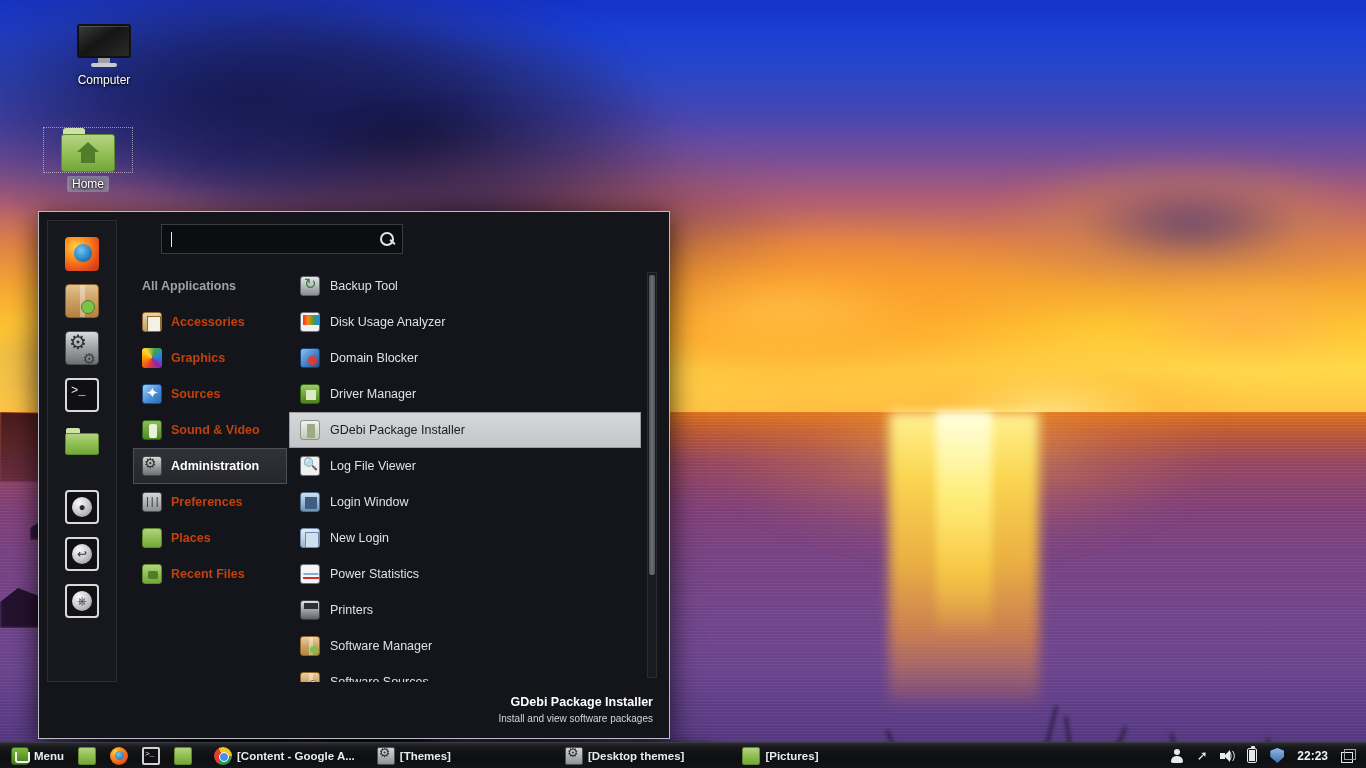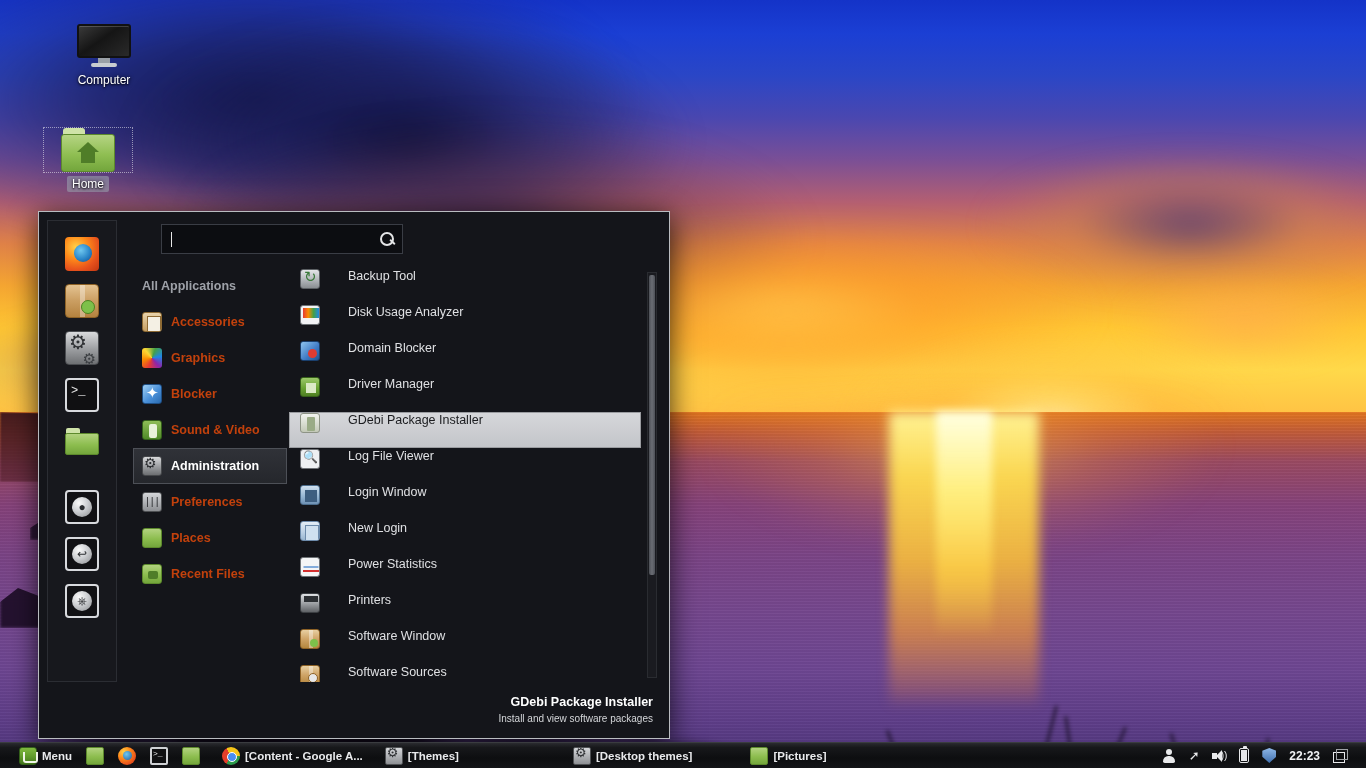--- a/index.html
+++ b/index.html
@@ -343,21 +343,21 @@
   .ci-places, .ci-recent {
     background:linear-gradient(to bottom,#b2d27f 0%,#8cbd4e 55%,#74a63c 100%);
     border:1px solid #5d8a2c;
   }
   .ci-recent::after { content:""; position:absolute; left:5px; top:6px; width:10px; height:8px; background:#4f7d28; border-radius:2px; }
 
   
   #applist-wrap { flex:1; position:relative; min-width:0; padding-left:4px; }
   #applist { position:absolute; inset:0 18px 0 0; overflow:hidden; }
   .app {
-    display:flex; align-items:flex-start; gap:28px;
+    display:flex; align-items:center; gap:10px;
     height:36px; padding:0 10px; margin:0 2px; cursor:pointer;
     border:1px solid transparent;
   }
   .app .app-label { font-size:12.5px; color:#dfe0e3; white-space:nowrap; }
   .app.selected {
     background:linear-gradient(to bottom,#d6d7da 0%,#c3c5c9 100%);
     border:1px solid #9a9ca0;
   }
   .app.selected .app-label { color:#1b1c1f; }
 
@@ -416,21 +416,21 @@
     text-align:right;
   }
   #status-title { font-size:12.5px; font-weight:bold; color:#ffffff; line-height:16px; }
   #status-desc { font-size:10px; color:#d4d6d9; line-height:17px; }
 
   
   #taskbar {
     position:absolute; left:0; right:0; bottom:0; height:26px;
     background:linear-gradient(to bottom,#2a2b2f 0%,#17181b 18%,#0d0e10 60%,#141518 100%);
     border-top:1px solid #3a3c40;
-    display:flex; align-items:center; padding:0 12px; gap:0;
+    display:flex; align-items:center; padding:0 4px; gap:0;
   }
   .tb-btn {
     display:flex; align-items:center; gap:5px; height:22px;
     padding:0 6px; cursor:pointer; border:1px solid transparent; border-radius:2px;
   }
   .tb-label { font-size:11.5px; font-weight:bold; color:#e9eaec; white-space:nowrap; }
   .tb-sep { width:8px; }
 
   
   .mintlogo {
@@ -603,21 +603,21 @@
           <div class="cat">
             <span class="ci ci-access"></span>
             <span class="cat-label">Accessories</span>
           </div>
           <div class="cat">
             <span class="ci ci-graphics"></span>
             <span class="cat-label">Graphics</span>
           </div>
           <div class="cat">
             <span class="ci ci-internet"></span>
-            <span class="cat-label">Blocker</span>
+            <span class="cat-label">Sources</span>
           </div>
           <div class="cat">
             <span class="ci ci-sound"></span>
             <span class="cat-label">Sound &amp; Video</span>
           </div>
           <div class="cat active">
             <span class="ci ci-admin"></span>
             <span class="cat-label">Administration</span>
           </div>
           <div class="cat">
@@ -671,21 +671,21 @@
             <div class="app">
               <span class="ai ai-power"></span>
               <span class="app-label">Power Statistics</span>
             </div>
             <div class="app">
               <span class="ai ai-printer"></span>
               <span class="app-label">Printers</span>
             </div>
             <div class="app">
               <span class="ai ai-softmgr2"></span>
-              <span class="app-label">Software Window</span>
+              <span class="app-label">Software Manager</span>
             </div>
             <div class="app">
               <span class="ai ai-softsrc"></span>
               <span class="app-label">Software Sources</span>
             </div>
           </div>
           <div id="scrollbar">
             <div id="scrollthumb"></div>
           </div>
         </div>

